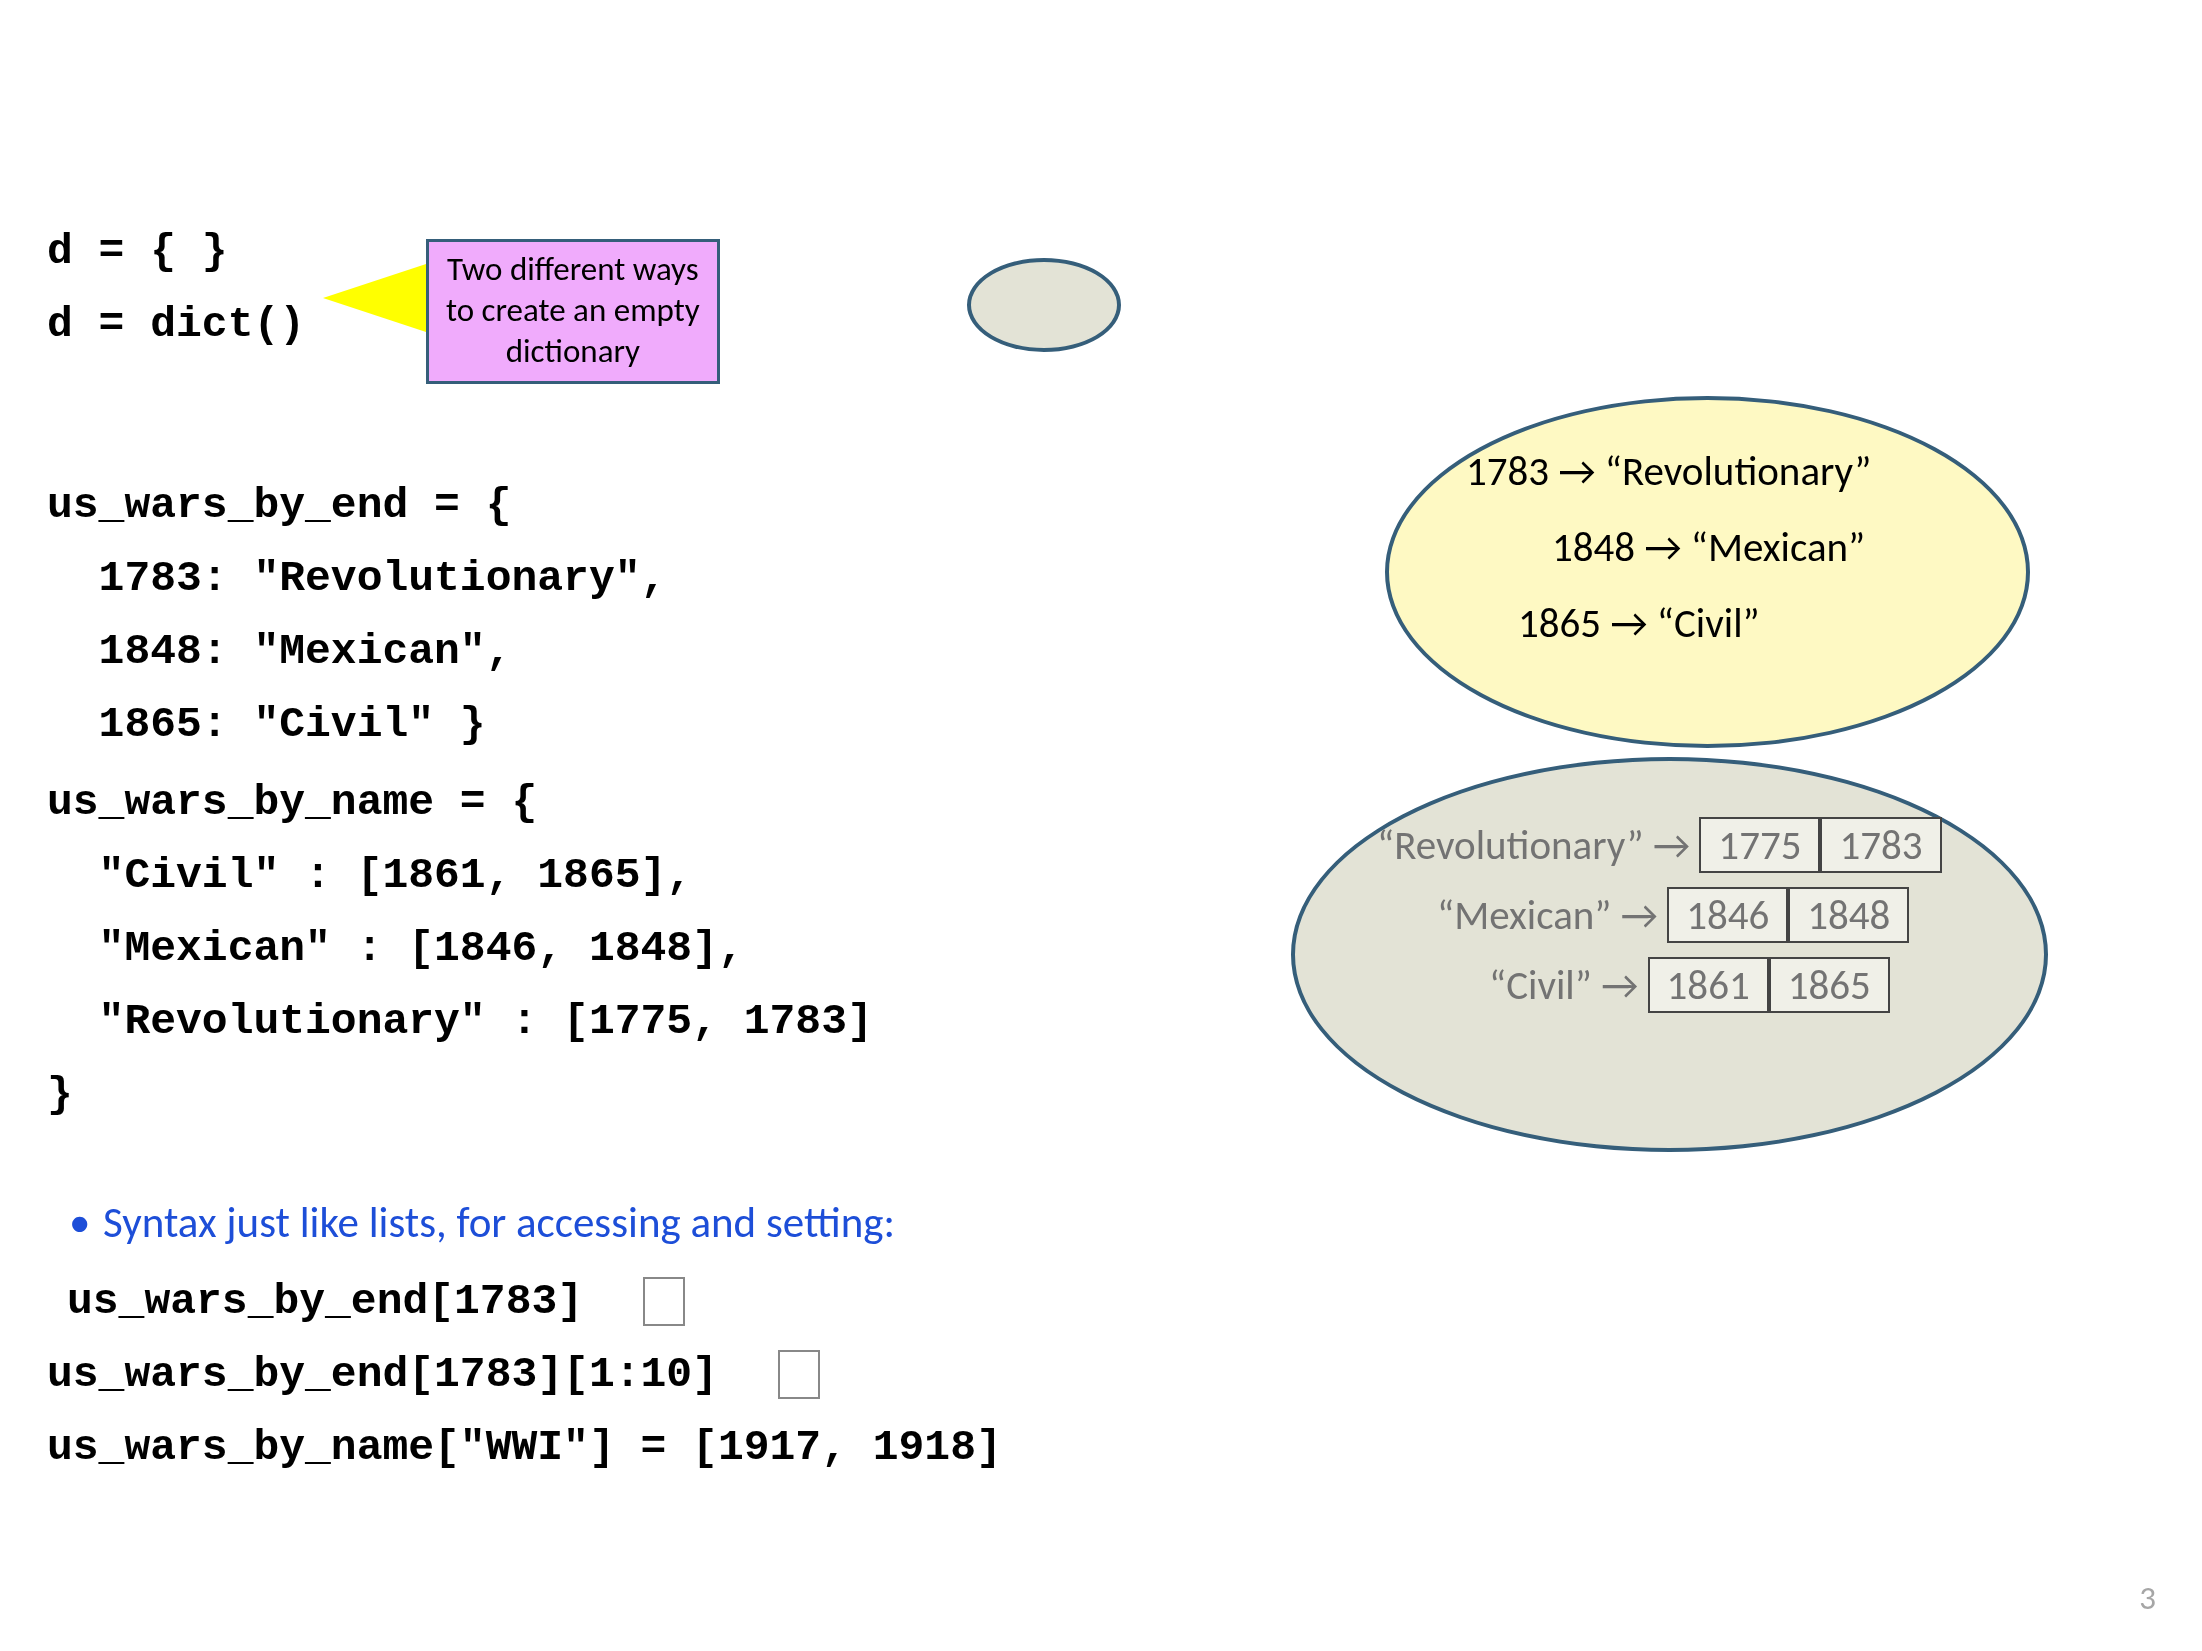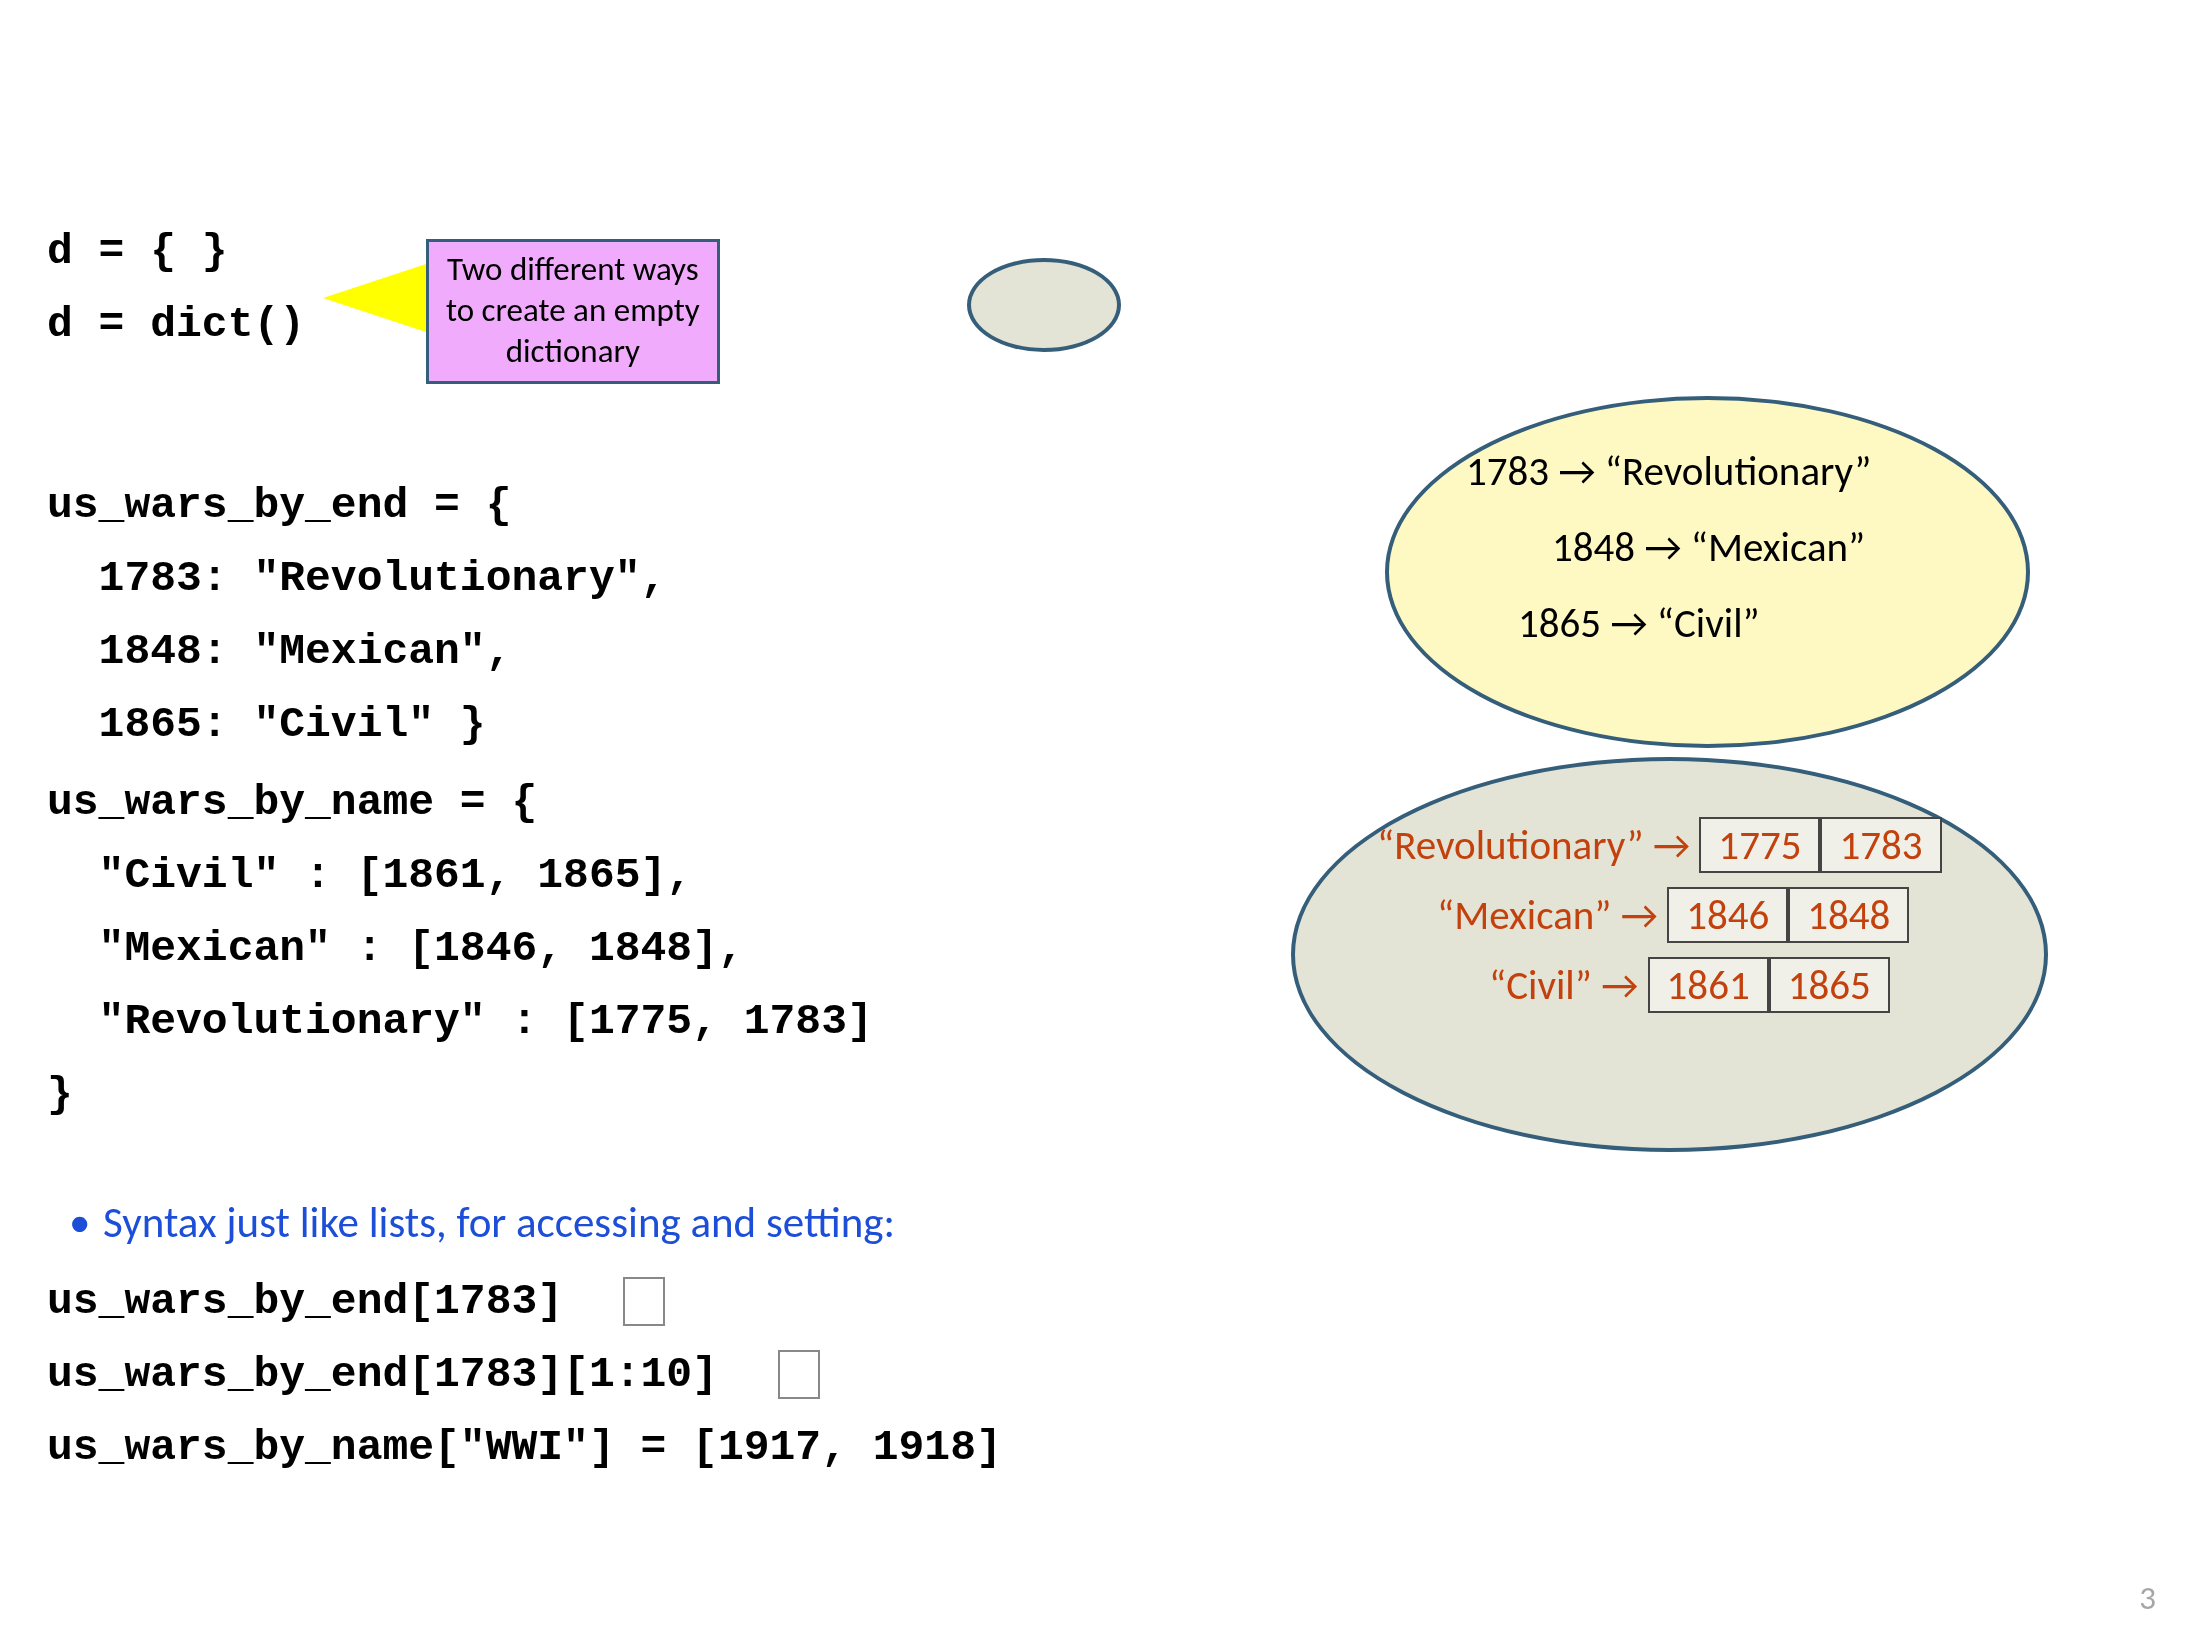--- a/index.html
+++ b/index.html
@@ -10,21 +10,21 @@
   .empty-dict {left:47px;top:215px;}
   .by-end {left:47px;top:469px;}
   .by-name {left:47px;top:766px;}
   .callout {position:absolute;left:426px;top:239px;background:#f0abfc;border:3.4px solid #355E7A;font-size:33px;color:#000;text-align:center;padding:6.9px 17px 8.6px 17px;line-height:1.25;}
   .callout-arrow {position:absolute;left:323px;top:264px;width:0;height:0;border-top:34px solid transparent;border-bottom:34px solid transparent;border-right:103px solid #FFFF00;}
   .callout-arrow::after{content:"";position:absolute;left:-6.9px;top:-38px;width:0;height:0;border-top:38px solid transparent;border-bottom:38px solid transparent;border-right:110px solid #355E7A;z-index:-1;}
   .thought-small {position:absolute;left:967px;top:258px;width:146px;height:86px;border:4.3px solid #355E7A;border-radius:50%;background:#E3E3D6;}
   .thought-1 {position:absolute;left:1385px;top:396px;width:637px;height:344px;border:4.3px solid #355E7A;border-radius:50%;background:#fef9c3;}
   .thought-1-content{position:absolute;left:77px;top:34px;font-size:41px;color:#000;line-height:1.85;}
   .thought-2 {position:absolute;left:1291px;top:757px;width:749px;height:387px;border:4.3px solid #355E7A;border-radius:50%;background:#E3E3D6;}
-  .thought-2-content{position:absolute;left:82px;top:56px;font-size:41px;color:#c2410c;text-align:center;}
+  .thought-2-content{position:absolute;left:82px;top:56px;font-size:41px;color:#737373;text-align:center;}
   .t2-row{display:flex;align-items:center;margin-bottom:13.8px;}
   .t2-label{white-space:pre;}
   .t2-cell{display:inline-flex;align-items:center;justify-content:center;border:2.6px solid #444;background:#F0F0E8;height:52px;padding:0 17px;font-size:41px;}
   .bullet-line {position:absolute;left:69px;top:1196px;font-size:43px;color:#1d4ed8;}
   .bottom-code {position:absolute;left:47px;top:1265px;font-size:43px;line-height:1.7;}
   .placeholder-box{display:inline-block;width:38px;height:45px;border:2.6px solid #888;vertical-align:middle;margin-left:60px;}
   .pagenum{position:absolute;right:47px;bottom:34px;font-size:33px;color:#A6A6A6;}
 </style>
 </head>
 <body>
@@ -87,21 +87,21 @@
           <span class="t2-cell">1865</span>
         </div>
       </div>
   </div>
 
   <div class="bullet-line">
     <span style="display:inline-block;width:34px;">•</span><span>Syntax just like lists, for accessing and setting:</span>
   </div>
 
   <div class="bottom-code mono">
-    <div style="white-space: pre;"><span>us_wars_by_end[1783]</span><span class="placeholder-box"></span></div>
+    <div style="white-space: pre; margin-left: 20px;"><span>us_wars_by_end[1783]</span><span class="placeholder-box"></span></div>
     <div style="white-space: pre;"><span>us_wars_by_end[1783][1:10]</span><span class="placeholder-box"></span></div>
     <div style="white-space: pre;">us_wars_by_name["WWI"] = [1917, 1918]</div>
   </div>
 
   <div class="pagenum">3</div>
 
 </div>
 
 
 </body></html>

